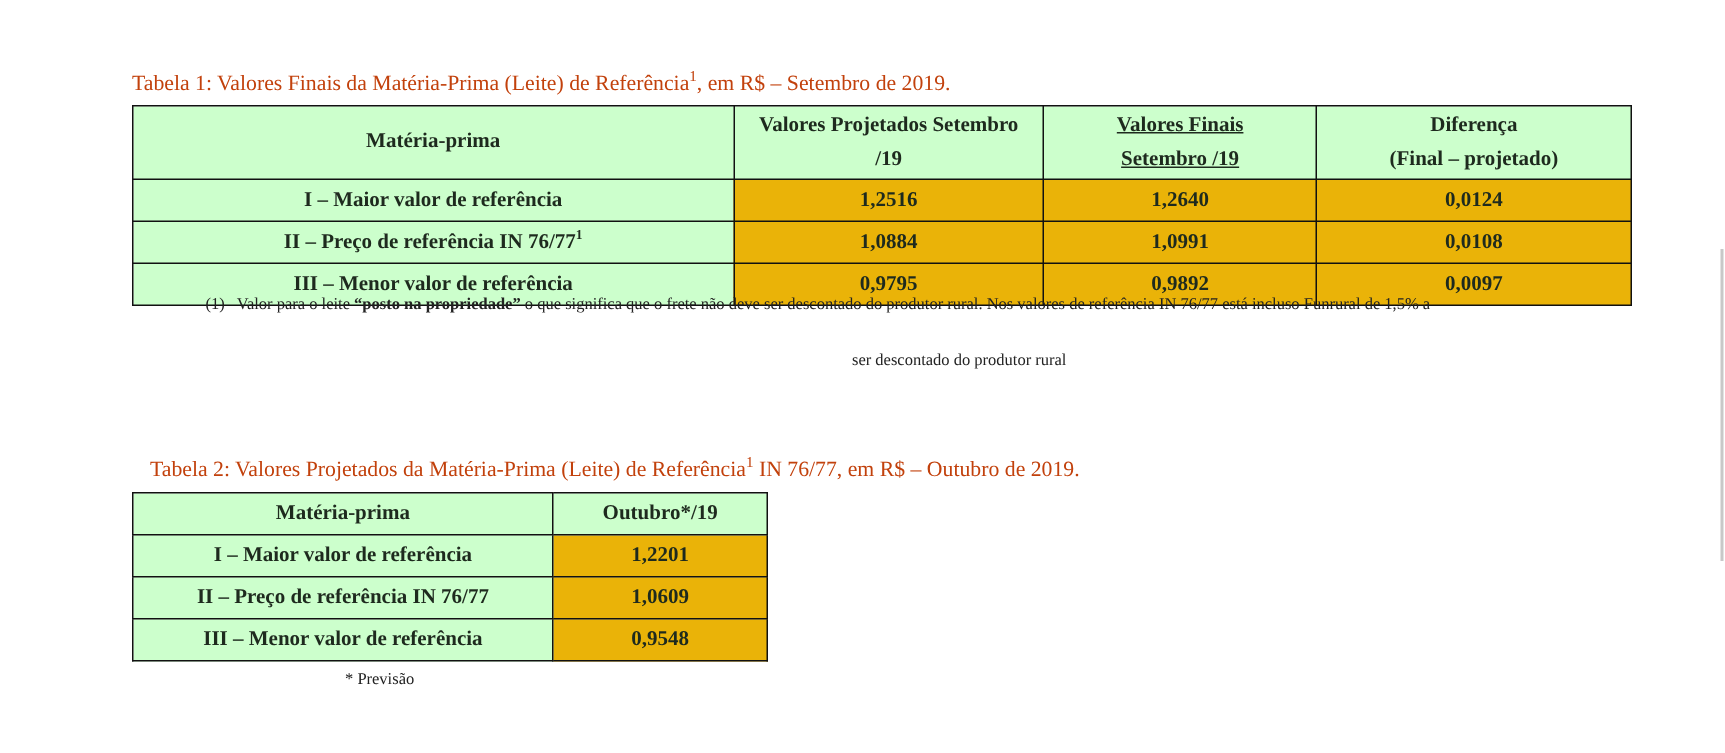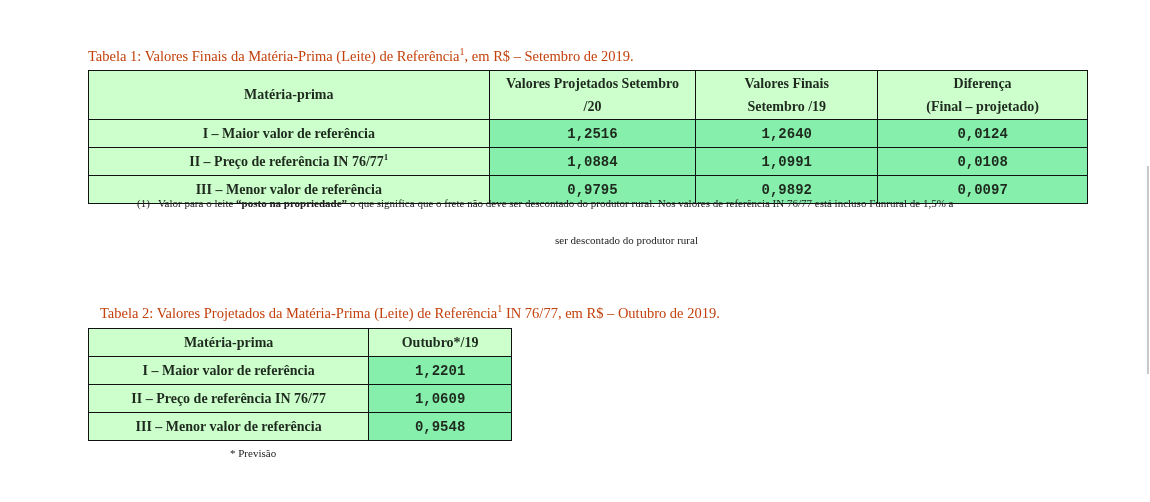--- a/index.html
+++ b/index.html
@@ -13,21 +13,21 @@
   }
   .caption sup { font-size: 10px; vertical-align: 6px; line-height: 0; }
   table.t {
     position: absolute; border-collapse: collapse; font-weight: bold;
     font-size: 14px; color: #1e2a1e;
   }
   table.t td, table.t th {
     border: 1px solid #111; text-align: center; padding: 0; font-weight: bold;
   }
   .g { background: #ccffcc; }
-  .y { background: #86efac; font-family: Liberation Mono, monospace; }
+  .y { background: #eab308; }
   table.t sup { font-size: 9px; vertical-align: 6px; line-height: 0; }
   .note {
     position: absolute; font-size: 11px; color: #222; white-space: nowrap;
   }
   .vline {
     position: absolute; left: 1147px; top: 166px; width: 2px; height: 208px;
     background: #c8c8c8;
   }
 </style>
 </head>
@@ -42,23 +42,23 @@
     <col style="width:401px">
     <col style="width:207px">
     <col style="width:182px">
     <col style="width:210px">
   </colgroup>
   <tbody>
       <tr style="height:49px;">
     <th class="g">Matéria-prima</th>
     <th class="g" style="line-height:23px;margin-left:48px;">
       <span>Valores Projetados Setembro</span><br>
-      <span>/20</span>
+      <span>/19</span>
     </th>
-    <th class="g" style="line-height:23px;">
+    <th class="g" style="line-height:23px;text-decoration:underline;">
       <span>Valores Finais</span><br>
       <span>Setembro /19</span>
     </th>
     <th class="g" style="line-height:23px;">
       <span>Diferença</span><br>
       <span>(Final – projetado)</span>
     </th>
   </tr>
   <tr style="height:28px;">
     <td class="g"><span>I – Maior valor de referência</span><sup></sup></td>
@@ -78,21 +78,21 @@
     <td class="y">0,9892</td>
     <td class="y">0,0097</td>
   </tr>
 </tbody>
   </table>
 
 <div class="note" style="left:137px; top:197px;">
   <span>(1)</span>&nbsp;&nbsp;
   <span>Valor para o leite </span><b>“posto na propriedade”</b><span> o que significa que o frete não deve ser descontado do produtor rural. Nos valores de referência IN 76/77 está incluso Funrural de 1,5% a</span>
 </div>
-<div class="note" style="left:555px; top:234px;">ser descontado do produtor rural</div>
+<div class="note" style="left:568px; top:234px;">ser descontado do produtor rural</div>
 
 <div class="caption" style="left:100px; top:305px;">
   <span>Tabela 2: Valores Projetados da Matéria-Prima (Leite) de Referência</span><sup>1</sup><span> IN 76/77, em R$ – Outubro de 2019.</span>
 </div>
 
 <table class="t" style="left:88px; top:328px; width:424px;">
   <colgroup>
     <col style="width:281px">
     <col style="width:143px">
   </colgroup>

